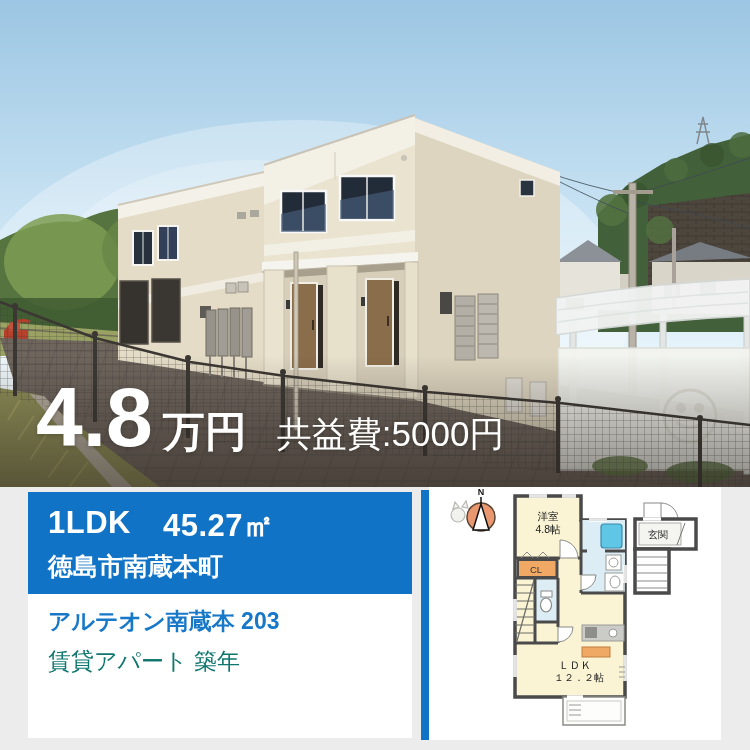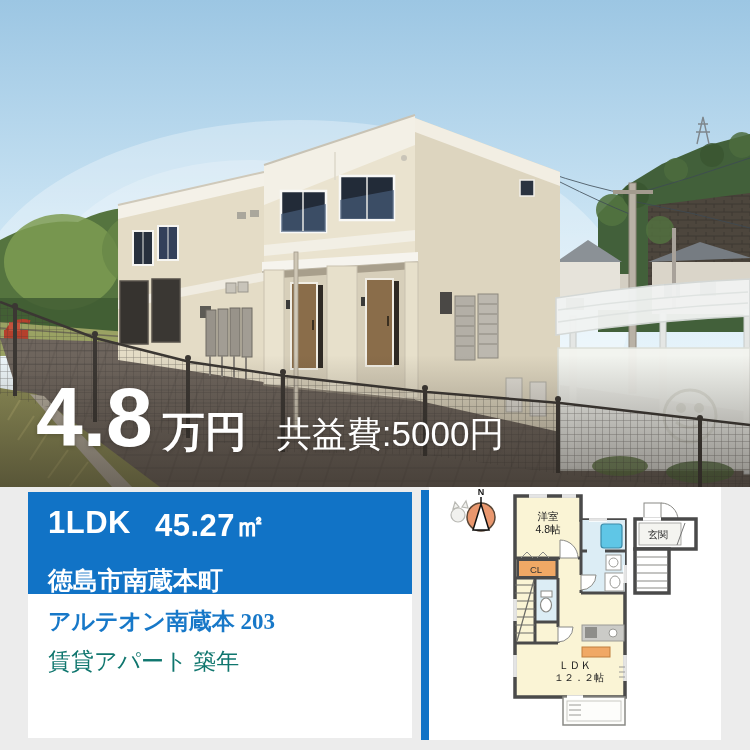--- a/index.html
+++ b/index.html
@@ -14,23 +14,23 @@
              color:#fff;text-shadow:0 1px 4px rgba(20,15,10,.25);white-space:nowrap;}
   .price-big{font-size:84px;font-weight:700;line-height:.9;}
   .price-unit{font-size:42px;font-weight:700;margin-left:10px;}
   .price-fee{font-size:35px;font-weight:400;margin-left:30px;}
   
   .info{position:absolute;left:0;top:487px;width:750px;height:263px;background:#ececec;}
   .card{position:absolute;left:28px;top:5px;width:384px;height:246px;background:#ffffff;}
   .banner{position:absolute;left:0;top:0;width:384px;height:102px;background:#1173c6;
           color:#fff;box-sizing:border-box;padding:13px 0 0 20px;}
   .banner-line1{font-size:31px;font-weight:700;letter-spacing:.5px;display:flex;}
-  .banner-area{margin-left:24px;}
-  .banner-line2{font-size:25px;font-weight:700;margin-top:17px;}
-  .card-body{position:absolute;left:20px;top:118px;right:12px;font-family:Liberation Serif, serif;}
+  .banner-area{margin-left:32px;}
+  .banner-line2{font-size:25px;font-weight:700;margin-top:3px;}
+  .card-body{position:absolute;left:20px;top:118px;right:12px;}
   .prop-name{color:#1778c8;font-size:23px;font-weight:600;line-height:1.0;cursor:pointer;}
   .prop-type{color:#0f766e;font-size:23px;margin-top:13px;}
   .prop-rooms{color:#3c3c3c;font-size:23px;margin-top:12px;}
   .vbar{position:absolute;left:421px;top:3px;width:8px;height:250px;background:#1173c6;}
   .fp{position:absolute;left:429px;top:0px;width:292px;height:253px;background:#ffffff;}
   .fp svg{display:block;}
 </style>
 </head>
 <body>
 

